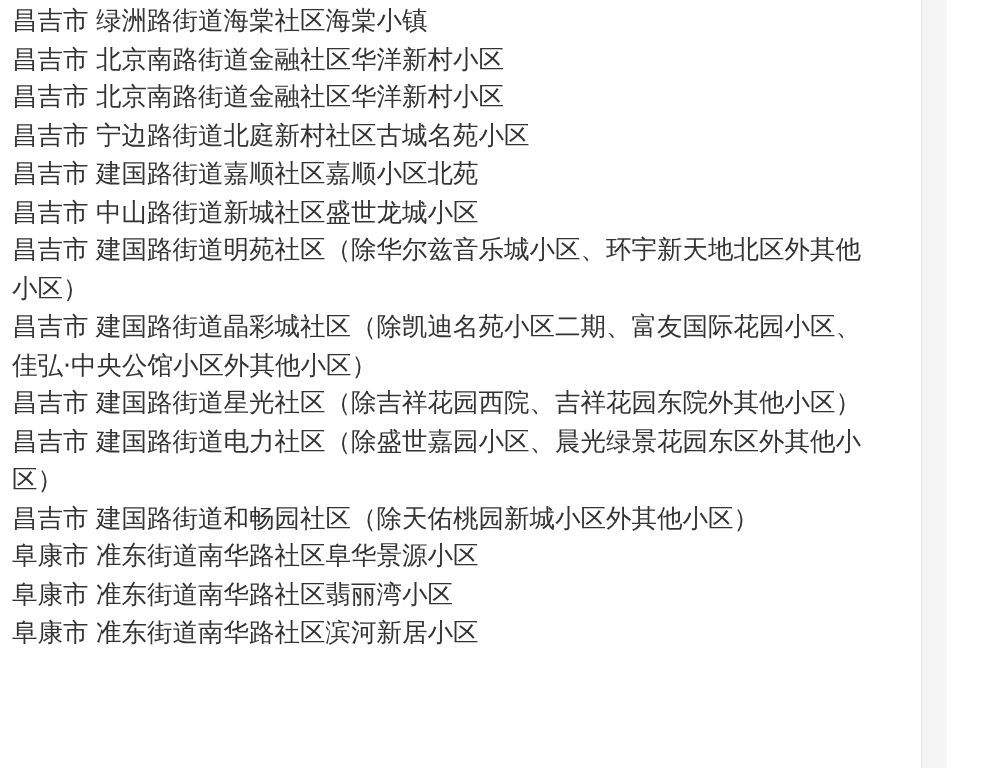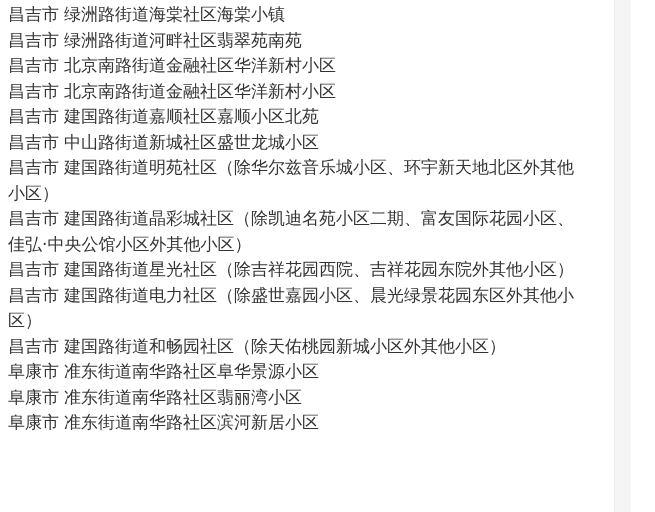--- a/index.html
+++ b/index.html
@@ -46,23 +46,23 @@
     border-left: 1px solid #ebebeb;
     box-sizing: border-box;
   }
 </style>
 </head>
 <body>
 
 <div class="page">
   <div class="list" id="community-list">
       <p class="entry"><span class="city">昌吉市</span><span class="addr">绿洲路街道海棠社区海棠小镇</span></p>
-      <p class="entry"><span class="city">昌吉市</span><span class="addr">绿洲路街道河畔社区翡翠苑南苑</span></p>
       <p class="entry"><span class="city">昌吉市</span><span class="addr">北京南路街道金融社区华洋新村小区</span></p>
       <p class="entry"><span class="city">昌吉市</span><span class="addr">北京南路街道金融社区华洋新村小区</span></p>
+      <p class="entry"><span class="city">昌吉市</span><span class="addr">宁边路街道北庭新村社区古城名苑小区</span></p>
       <p class="entry"><span class="city">昌吉市</span><span class="addr">建国路街道嘉顺社区嘉顺小区北苑</span></p>
       <p class="entry"><span class="city">昌吉市</span><span class="addr">中山路街道新城社区盛世龙城小区</span></p>
       <p class="entry"><span class="city">昌吉市</span><span class="addr">建国路街道明苑社区（除华尔兹音乐城小区、环宇新天地北区外其他小区）</span></p>
       <p class="entry"><span class="city">昌吉市</span><span class="addr">建国路街道晶彩城社区（除凯迪名苑小区二期、富友国际花园小区、佳弘·中央公馆小区外其他小区）</span></p>
       <p class="entry"><span class="city">昌吉市</span><span class="addr">建国路街道星光社区（除吉祥花园西院、吉祥花园东院外其他小区）</span></p>
       <p class="entry"><span class="city">昌吉市</span><span class="addr">建国路街道电力社区（除盛世嘉园小区、晨光绿景花园东区外其他小区）</span></p>
       <p class="entry"><span class="city">昌吉市</span><span class="addr">建国路街道和畅园社区（除天佑桃园新城小区外其他小区）</span></p>
       <p class="entry"><span class="city">阜康市</span><span class="addr">准东街道南华路社区阜华景源小区</span></p>
       <p class="entry"><span class="city">阜康市</span><span class="addr">准东街道南华路社区翡丽湾小区</span></p>
       <p class="entry"><span class="city">阜康市</span><span class="addr">准东街道南华路社区滨河新居小区</span></p>

